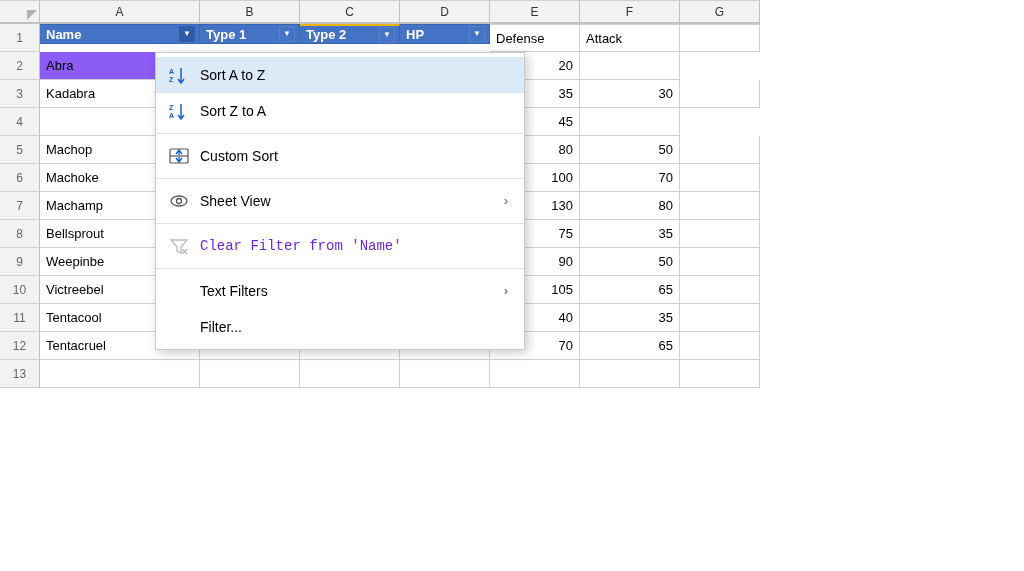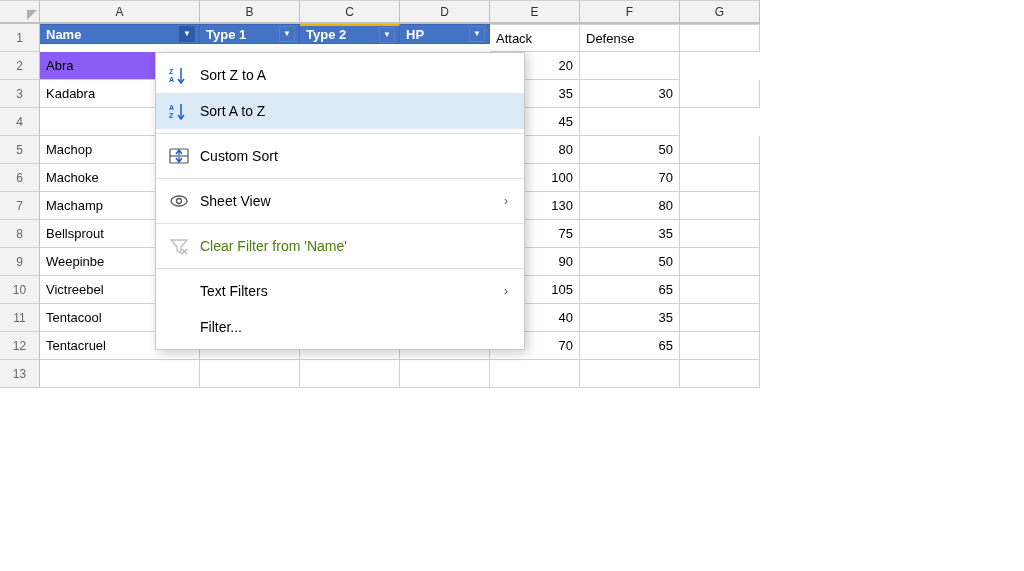--- a/index.html
+++ b/index.html
@@ -139,22 +139,23 @@
       cursor: pointer;
       gap: 10px;
       min-height: 36px;
     }
 
     .menu-item.active-item {
       background: #dce9f7;
     }
 
     .menu-item.disabled {
-      color: #4d7c0f;
+      color: #6d28d9;
       cursor: default;
+      font-family: Liberation Mono, monospace;
     }
 
     .menu-label {
       flex: 1;
       font-size: 14px;
     }
 
     .menu-arrow {
       font-size: 12px;
       color: #555;
@@ -230,25 +231,25 @@
     </div>
 
     <div class="filter-header" style="border-top:1px solid #3a65b5;">
       <span>HP</span>
       <div class="filter-btn">
         <span class="filter-arrow">▼</span>
       </div>
     </div>
 
     <div class="cell" style="background:#fff; font-weight:normal; border-top:1px solid #d0d0d0;">
+      <span>Defense</span>
+    </div>
+
+    <div class="cell" style="background:#fff; font-weight:normal; border-top:1px solid #d0d0d0;">
       <span>Attack</span>
-    </div>
-
-    <div class="cell" style="background:#fff; font-weight:normal; border-top:1px solid #d0d0d0;">
-      <span>Defense</span>
     </div>
     <div class="cell" style="border-top:1px solid #d0d0d0;"></div>
   </div>
 
   <div id="data-rows">
       <div class="grid" style="height: 28px;">
         <div class="cell row-num">2</div>
         <div class="cell data-cell highlighted">Abra</div>
         <div class="cell data-cell"></div>
         <div class="cell data-cell"></div>
@@ -361,45 +362,45 @@
         <div class="cell data-cell"></div>
         <div class="cell data-cell"></div>
         <div class="cell data-cell right"></div>
         <div class="cell data-cell right"></div>
         <div class="cell data-cell right"></div>
         <div class="cell data-cell"></div>
       </div>
     </div>
 
   <div class="dropdown-menu">
+
+    <div class="menu-item active-item">
+      <div class="menu-icon">
+        <svg width="20" height="20" viewBox="0 0 20 20">
+          <text x="0" y="9" font-size="7" font-weight="bold" fill="#1a5fcc">A</text>
+          <text x="0" y="17" font-size="7" font-weight="bold" fill="#1a5fcc">Z</text>
+          <line x1="12" y1="3" x2="12" y2="17" stroke="#1a5fcc" stroke-width="1.5"></line>
+          <polyline points="9,14 12,18 15,14" fill="none" stroke="#1a5fcc" stroke-width="1.5"></polyline>
+        </svg>
+      </div>
+      <span class="menu-label">Sort A to Z</span>
+    </div>
 
     <div class="menu-item">
       <div class="menu-icon">
         <svg width="20" height="20" viewBox="0 0 20 20">
           <text x="0" y="9" font-size="7" font-weight="bold" fill="#1a5fcc">Z</text>
           <text x="0" y="17" font-size="7" font-weight="bold" fill="#1a5fcc">A</text>
           <line x1="12" y1="3" x2="12" y2="17" stroke="#1a5fcc" stroke-width="1.5"></line>
           <polyline points="9,14 12,18 15,14" fill="none" stroke="#1a5fcc" stroke-width="1.5"></polyline>
         </svg>
       </div>
       <span class="menu-label">Sort Z to A</span>
     </div>
 
-    <div class="menu-item active-item">
-      <div class="menu-icon">
-        <svg width="20" height="20" viewBox="0 0 20 20">
-          <text x="0" y="9" font-size="7" font-weight="bold" fill="#1a5fcc">A</text>
-          <text x="0" y="17" font-size="7" font-weight="bold" fill="#1a5fcc">Z</text>
-          <line x1="12" y1="3" x2="12" y2="17" stroke="#1a5fcc" stroke-width="1.5"></line>
-          <polyline points="9,14 12,18 15,14" fill="none" stroke="#1a5fcc" stroke-width="1.5"></polyline>
-        </svg>
-      </div>
-      <span class="menu-label">Sort A to Z</span>
-    </div>
-
     <div class="menu-separator"></div>
 
     <div class="menu-item">
       <div class="menu-icon">
         <svg width="20" height="20" viewBox="0 0 20 20">
           <rect x="1" y="3" width="18" height="14" rx="1" fill="none" stroke="#555" stroke-width="1.2"></rect>
           <line x1="1" y1="10" x2="19" y2="10" stroke="#555" stroke-width="1.2"></line>
 
           <polyline points="7,8 10,4 13,8" fill="none" stroke="#1a5fcc" stroke-width="1.4"></polyline>
           <line x1="10" y1="4" x2="10" y2="9" stroke="#1a5fcc" stroke-width="1.4"></line>

